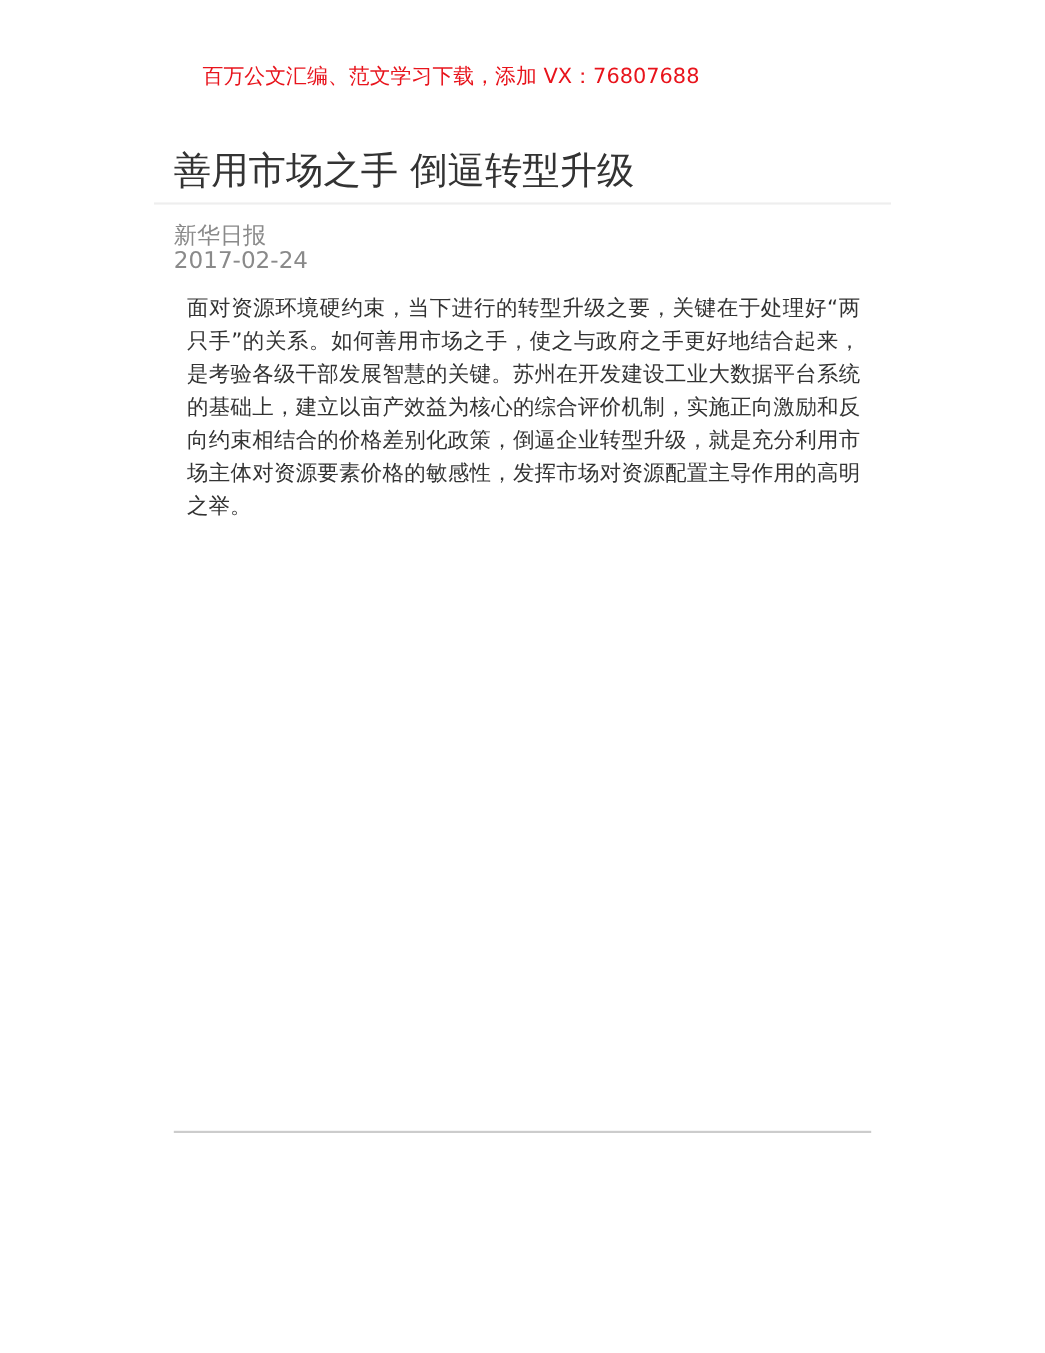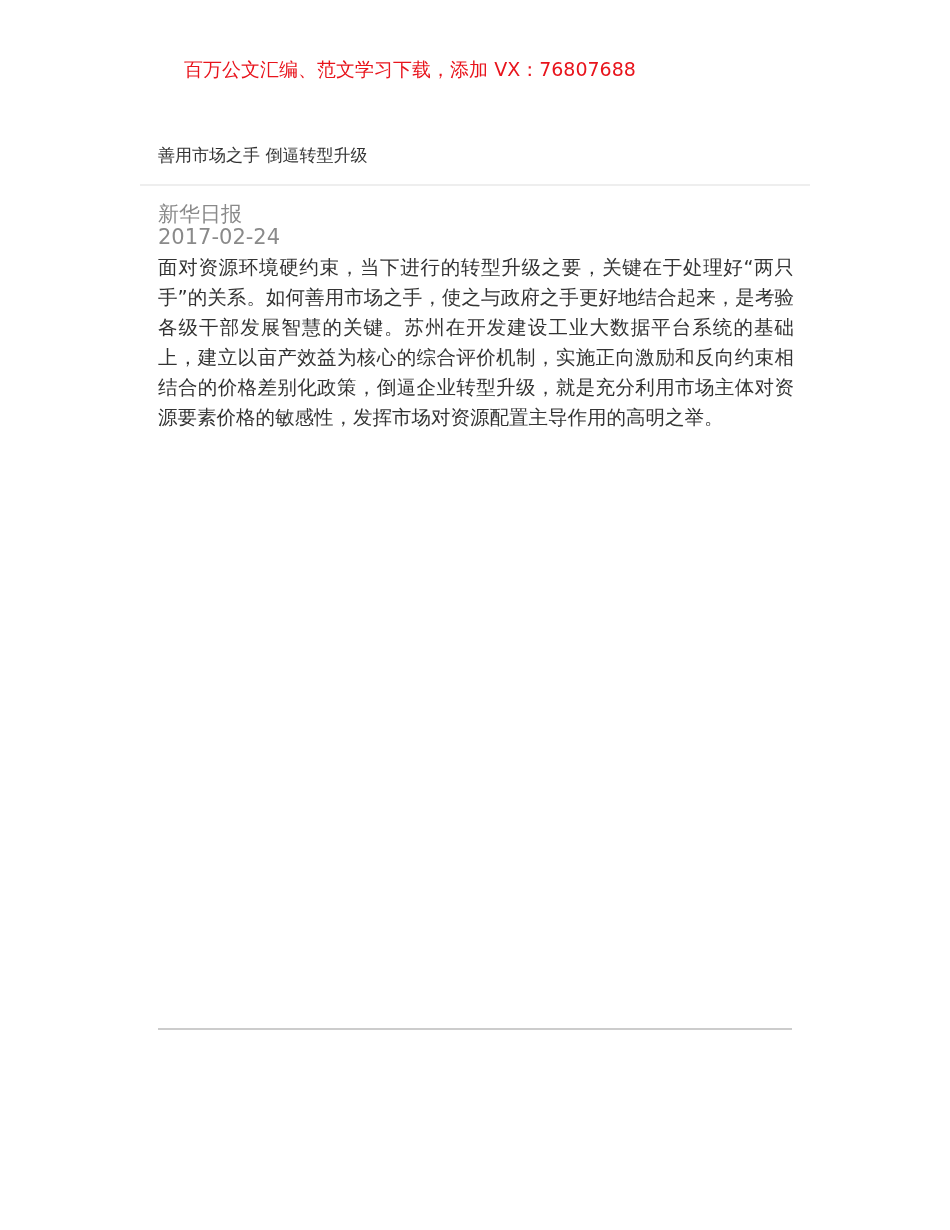--- a/index.html
+++ b/index.html
@@ -23,21 +23,21 @@
       text-align: center;
       font-size: 19px;
       color: #e8141c;
       letter-spacing: 0px;
       line-height: 26px;
     }
     .title {
       position: absolute;
       top: 137px;
       left: 158px;
-      font-size: 17px;
+      font-size: 34px;
       line-height: 36px;
       color: #333333;
       font-weight: normal;
       margin: 0;
     }
     .divider-top {
       position: absolute;
       top: 184px;
       left: 140px;
       width: 670px;
@@ -56,21 +56,21 @@
       position: absolute;
       top: 253px;
       left: 158px;
       width: 636px;
       font-size: 19.5px;
       line-height: 30px;
       color: #333333;
       text-align: justify;
     }
     .article p {
-      margin: 0;
+      margin: 12px;
     }
     .article p.indent {
       text-indent: 2em;
     }
     .divider-bottom {
       position: absolute;
       top: 1028px;
       left: 158px;
       width: 634px;
       height: 2px;

